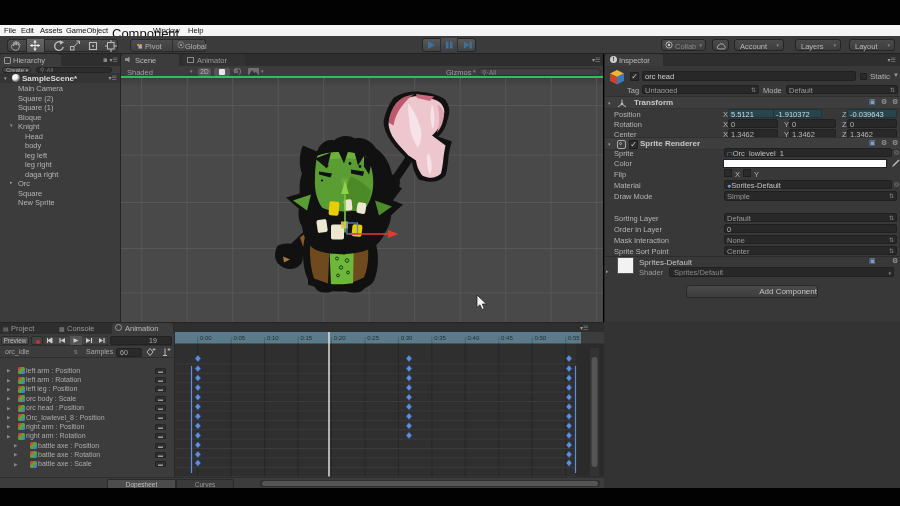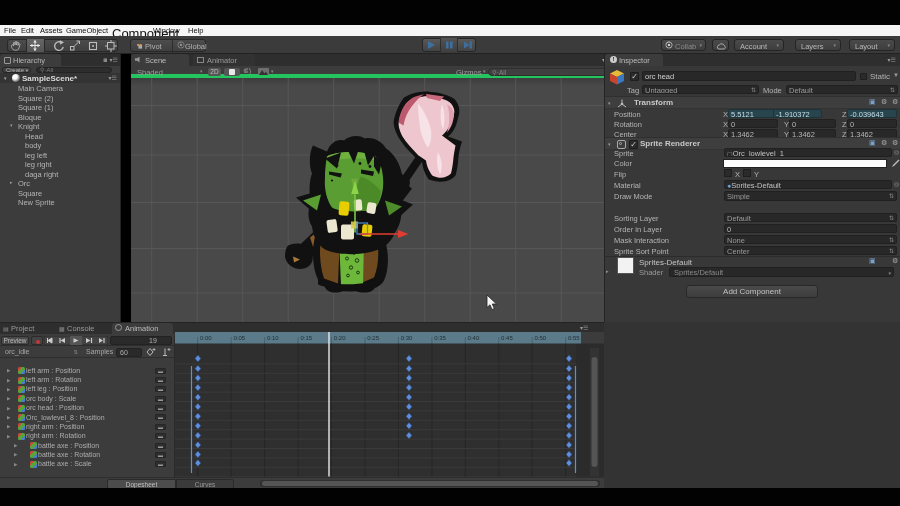--- a/index.html
+++ b/index.html
@@ -131,28 +131,28 @@
     <div class="abs txt" style="left:25px;top:77.5px">leg left</div>
     <div class="abs txt" style="left:25px;top:87px">leg right</div>
     <div class="abs txt" style="left:25px;top:96.5px">daga right</div>
     <span class="abs" style="left:10px;top:106px;font-size:5px;color:#999">▸</span>
     <div class="abs txt" style="left:18px;top:106px">Orc</div>
     <div class="abs txt" style="left:18px;top:115.5px">Square</div>
     <div class="abs txt" style="left:18px;top:125px">New Sprite</div>
   </div>
 </div>
 
-<div class="abs" id="scene" style="left:131px;top:54px;width:482px;height:268px;background:#0f172a">
+<div class="abs" id="scene" style="left:121px;top:54px;width:482px;height:268px;background:#0f172a">
   <div class="abs" style="left:0;top:0;width:482px;height:12px;background:#2e2e2e"></div>
   <div class="abs" style="left:0;top:0;width:58px;height:12px;background:#3c3c3c;border-radius:3px 3px 0 0;color:#bcbcbc;font-size:7.5px;padding:2px 0 0 14px">Scene</div>
   <div class="abs" style="left:62px;top:0;width:62px;height:12px;background:#323232;border-radius:3px 3px 0 0;color:#9a9a9a;font-size:7.5px;padding:2px 0 0 14px">Animator</div>
   <span class="abs" style="left:4px;top:2.5px;width:6px;height:6px;background:#999;clip-path:polygon(0 30%,40% 30%,75% 0,75% 100%,40% 70%,0 70%)"></span>
   <span class="abs" style="left:66px;top:2.5px;width:6.5px;height:6.5px;border:1px solid #888"></span>
 
-  <div class="abs" style="left:0;top:12px;width:482px;height:11.5px;background:#3c3c3c;border-bottom:4px solid #22c55e" id="scenebar">
+  <div class="abs" style="left:0;top:12px;width:482px;height:11.5px;background:#3c3c3c;border-bottom:2px solid #22c55e" id="scenebar">
     <span class="abs txt" style="left:6px;top:2px;color:#9e9e9e">Shaded</span>
     <span class="abs" style="left:69px;top:2px;font-size:5px;color:#888">▾</span>
     <div class="abs" style="left:77px;top:1.5px;width:13px;height:8.5px;background:#565656;border-radius:2px;color:#bbb;font-size:6.5px;text-align:center;line-height:8.5px">2D</div>
     <div class="abs" style="left:93px;top:1.5px;width:16px;height:8.5px;background:#565656;border-radius:2px">
         <span class="abs" style="left:5px;top:1.5px;width:6px;height:5.5px;background:#e8e8e8;border-radius:1px"></span>
       </div>
     <span class="abs" style="left:112px;top:0.5px;font-size:7px;color:#999">⋐)</span>
     <div class="abs" style="left:127px;top:2px;width:11px;height:7px;background:#707070;border-radius:1px;overflow:hidden">
         <span class="abs" style="left:1px;top:2px;width:9px;height:5px;background:#333;clip-path:polygon(0 100%,35% 0,60% 70%,75% 30%,100% 100%)"></span>
       </div>
@@ -374,21 +374,21 @@
 
   <div class="abs" style="left:0;top:201.5px;width:296px;height:1px;background:#2c2c2c"></div>
   <div class="abs" style="left:12px;top:203px;width:17px;height:17px;background:#f2f2f2;border:1px solid #555"></div>
   <span class="abs" style="left:34px;top:204px;font-size:8px;color:#c4c4c4">Sprites-Default</span>
   <span class="abs" style="left:264px;top:203px;font-size:7px;color:#7aa0cc">▣</span>
     <span class="abs" style="left:287px;top:203px;font-size:7px;color:#aaa">⚙︎</span>
   <span class="abs" style="left:1px;top:214px;font-size:5px;color:#999">▸</span>
   <span class="abs txt" style="left:34px;top:214px;color:#9a9a9a">Shader</span>
   <div class="fld abs" style="left:64px;top:213px;width:225px;height:9.5px;line-height:9px;color:#888;padding-left:4px">Sprites/Default<span class="abs" style="right:2px;top:1px;font-size:5px;color:#888">▾</span></div>
 
-  <div class="abs" style="left:81px;top:230.5px;width:132px;height:13px;background:linear-gradient(#4a4a4a,#3d3d3d);border:1px solid #282828;border-radius:3px;color:#c2c2c2;font-size:8px;text-align:center;line-height:12px">Add Component</div>
+  <div class="abs" style="left:81px;top:230.5px;width:132px;height:13px;background:linear-gradient(#4a4a4a,#3d3d3d);border:1px solid #282828;border-radius:3px;color:#c2c2c2;font-size:8px;text-align:right;line-height:12px">Add Component</div>
 </div>
 
 <div class="abs" style="left:604px;top:322px;width:296px;height:168px;background:#333333"></div>
 
 <div class="abs" id="anim" style="left:0;top:322px;width:604px;height:166px;background:#3c3c3c;border-top:1px solid #242424">
 
   <div class="abs" style="left:0;top:0;width:604px;height:11px;background:#2e2e2e"></div>
   <div class="abs" style="left:0;top:0;width:46px;height:11px;color:#9a9a9a;font-size:7.5px;padding:1px 0 0 11px">Project</div>
   <span class="abs" style="left:3px;top:1.5px;font-size:6px;color:#888">▤</span>
   <div class="abs" style="left:55px;top:0;width:50px;height:11px;color:#9a9a9a;font-size:7.5px;padding:1px 0 0 12px">Console</div>

